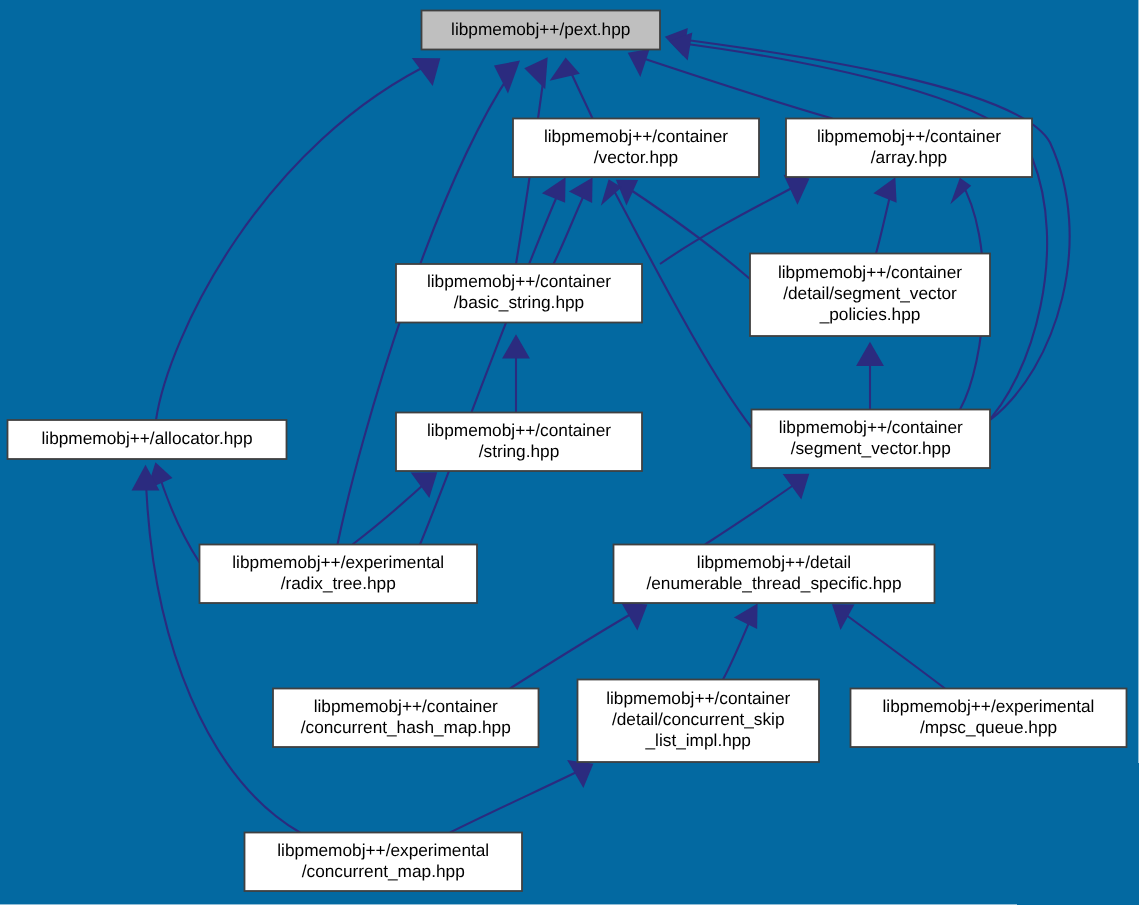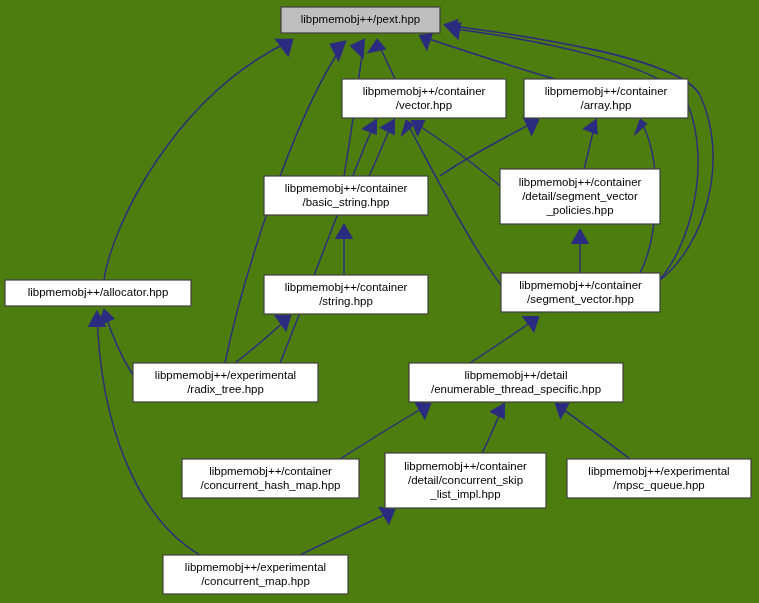--- a/index.html
+++ b/index.html
@@ -4,21 +4,21 @@
 <style>
   html, body {
     margin: 0;
     padding: 0;
     background: #ffffff;
   }
   #graph-root {
     position: relative;
     width: 759px;
     height: 603px;
-    background: #4d7c0f;
+    background: #0369a1;
     font-family: "Liberation Sans", sans-serif;
   }
   svg#graph-svg {
     position: absolute;
     top: 0;
     left: 0;
     width: 759px;
     height: 603px;
     overflow: visible;
   }

